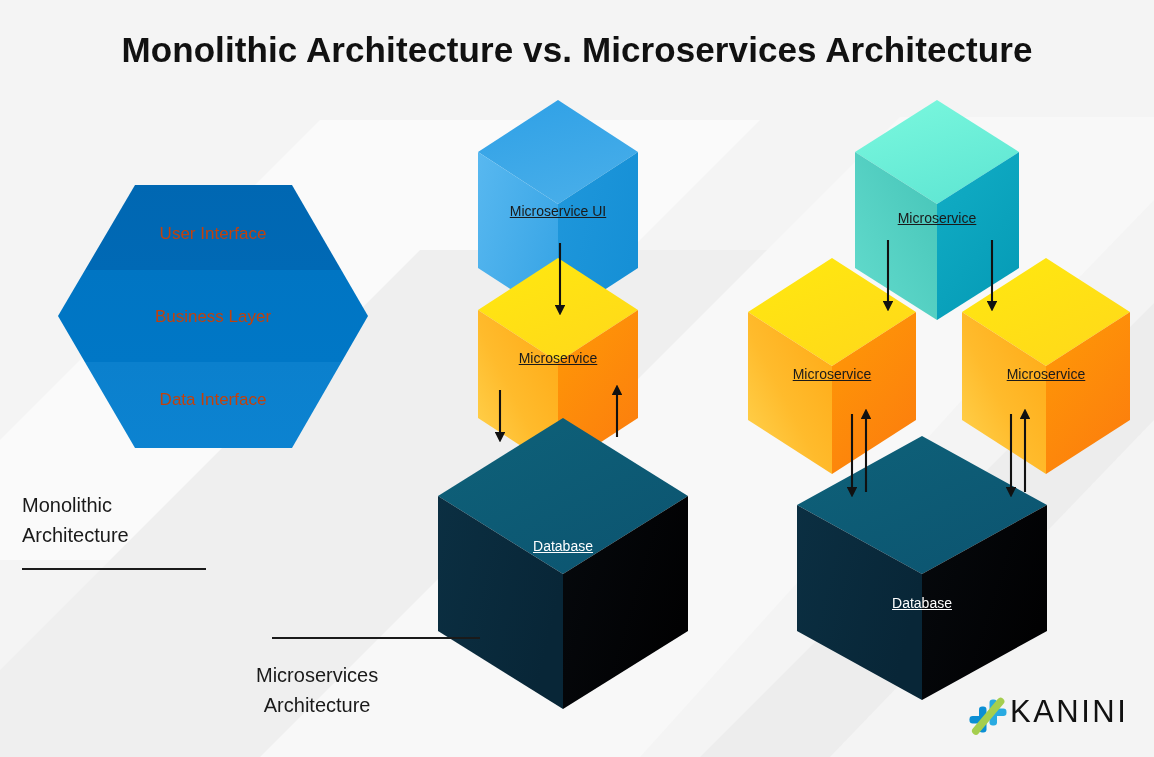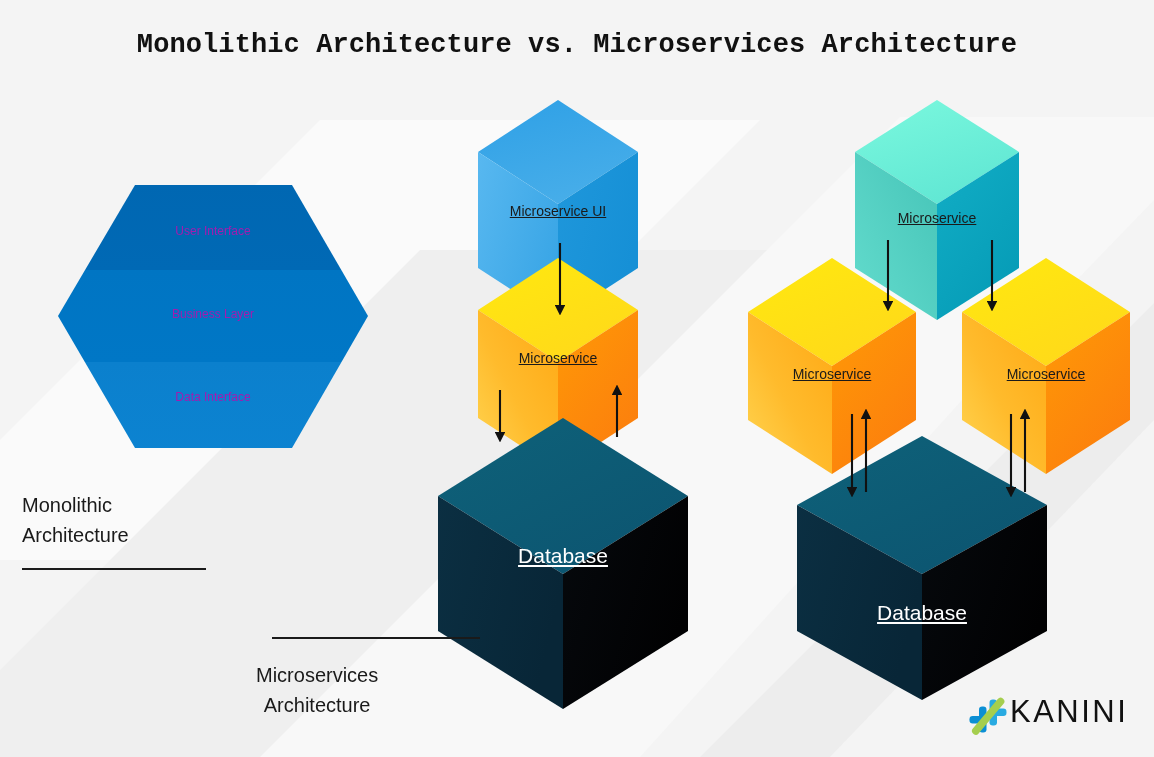--- a/index.html
+++ b/index.html
@@ -28,49 +28,47 @@
   #bg-svg { z-index: 1; }
   #fg-svg { z-index: 2; }
 
   .page-title {
     position: absolute;
     z-index: 5;
     left: 0;
     top: 30px;
     width: 1154px;
     text-align: center;
-    font-size: 27px;
+    font-size: 35px;
     font-weight: bold;
     color: #111111;
     letter-spacing: 0.1px;
-    font-family: Liberation Mono, monospace;
   }
 
   .cube-label {
     position: absolute;
     z-index: 6;
     text-align: center;
     color: #1a1a1a;
     font-size: 14px;
     white-space: nowrap;
     pointer-events: none;
     text-decoration: underline;
   }
   .cube-label.big {
-    font-size: 21px;
+    font-size: 14px;
     color: #ffffff;
-    margin-top: 6px;
   }
 
   .hex-label {
     position: absolute;
     z-index: 6;
     text-align: center;
-    color: #a21caf;
-    font-size: 12px;
+    color: #c2410c;
+    font-size: 17px;
     white-space: nowrap;
     pointer-events: none;
   }
 
   .caption {
     position: absolute;
     z-index: 6;
     color: #1a1a1a;
     font-size: 20px;
     line-height: 30px;

